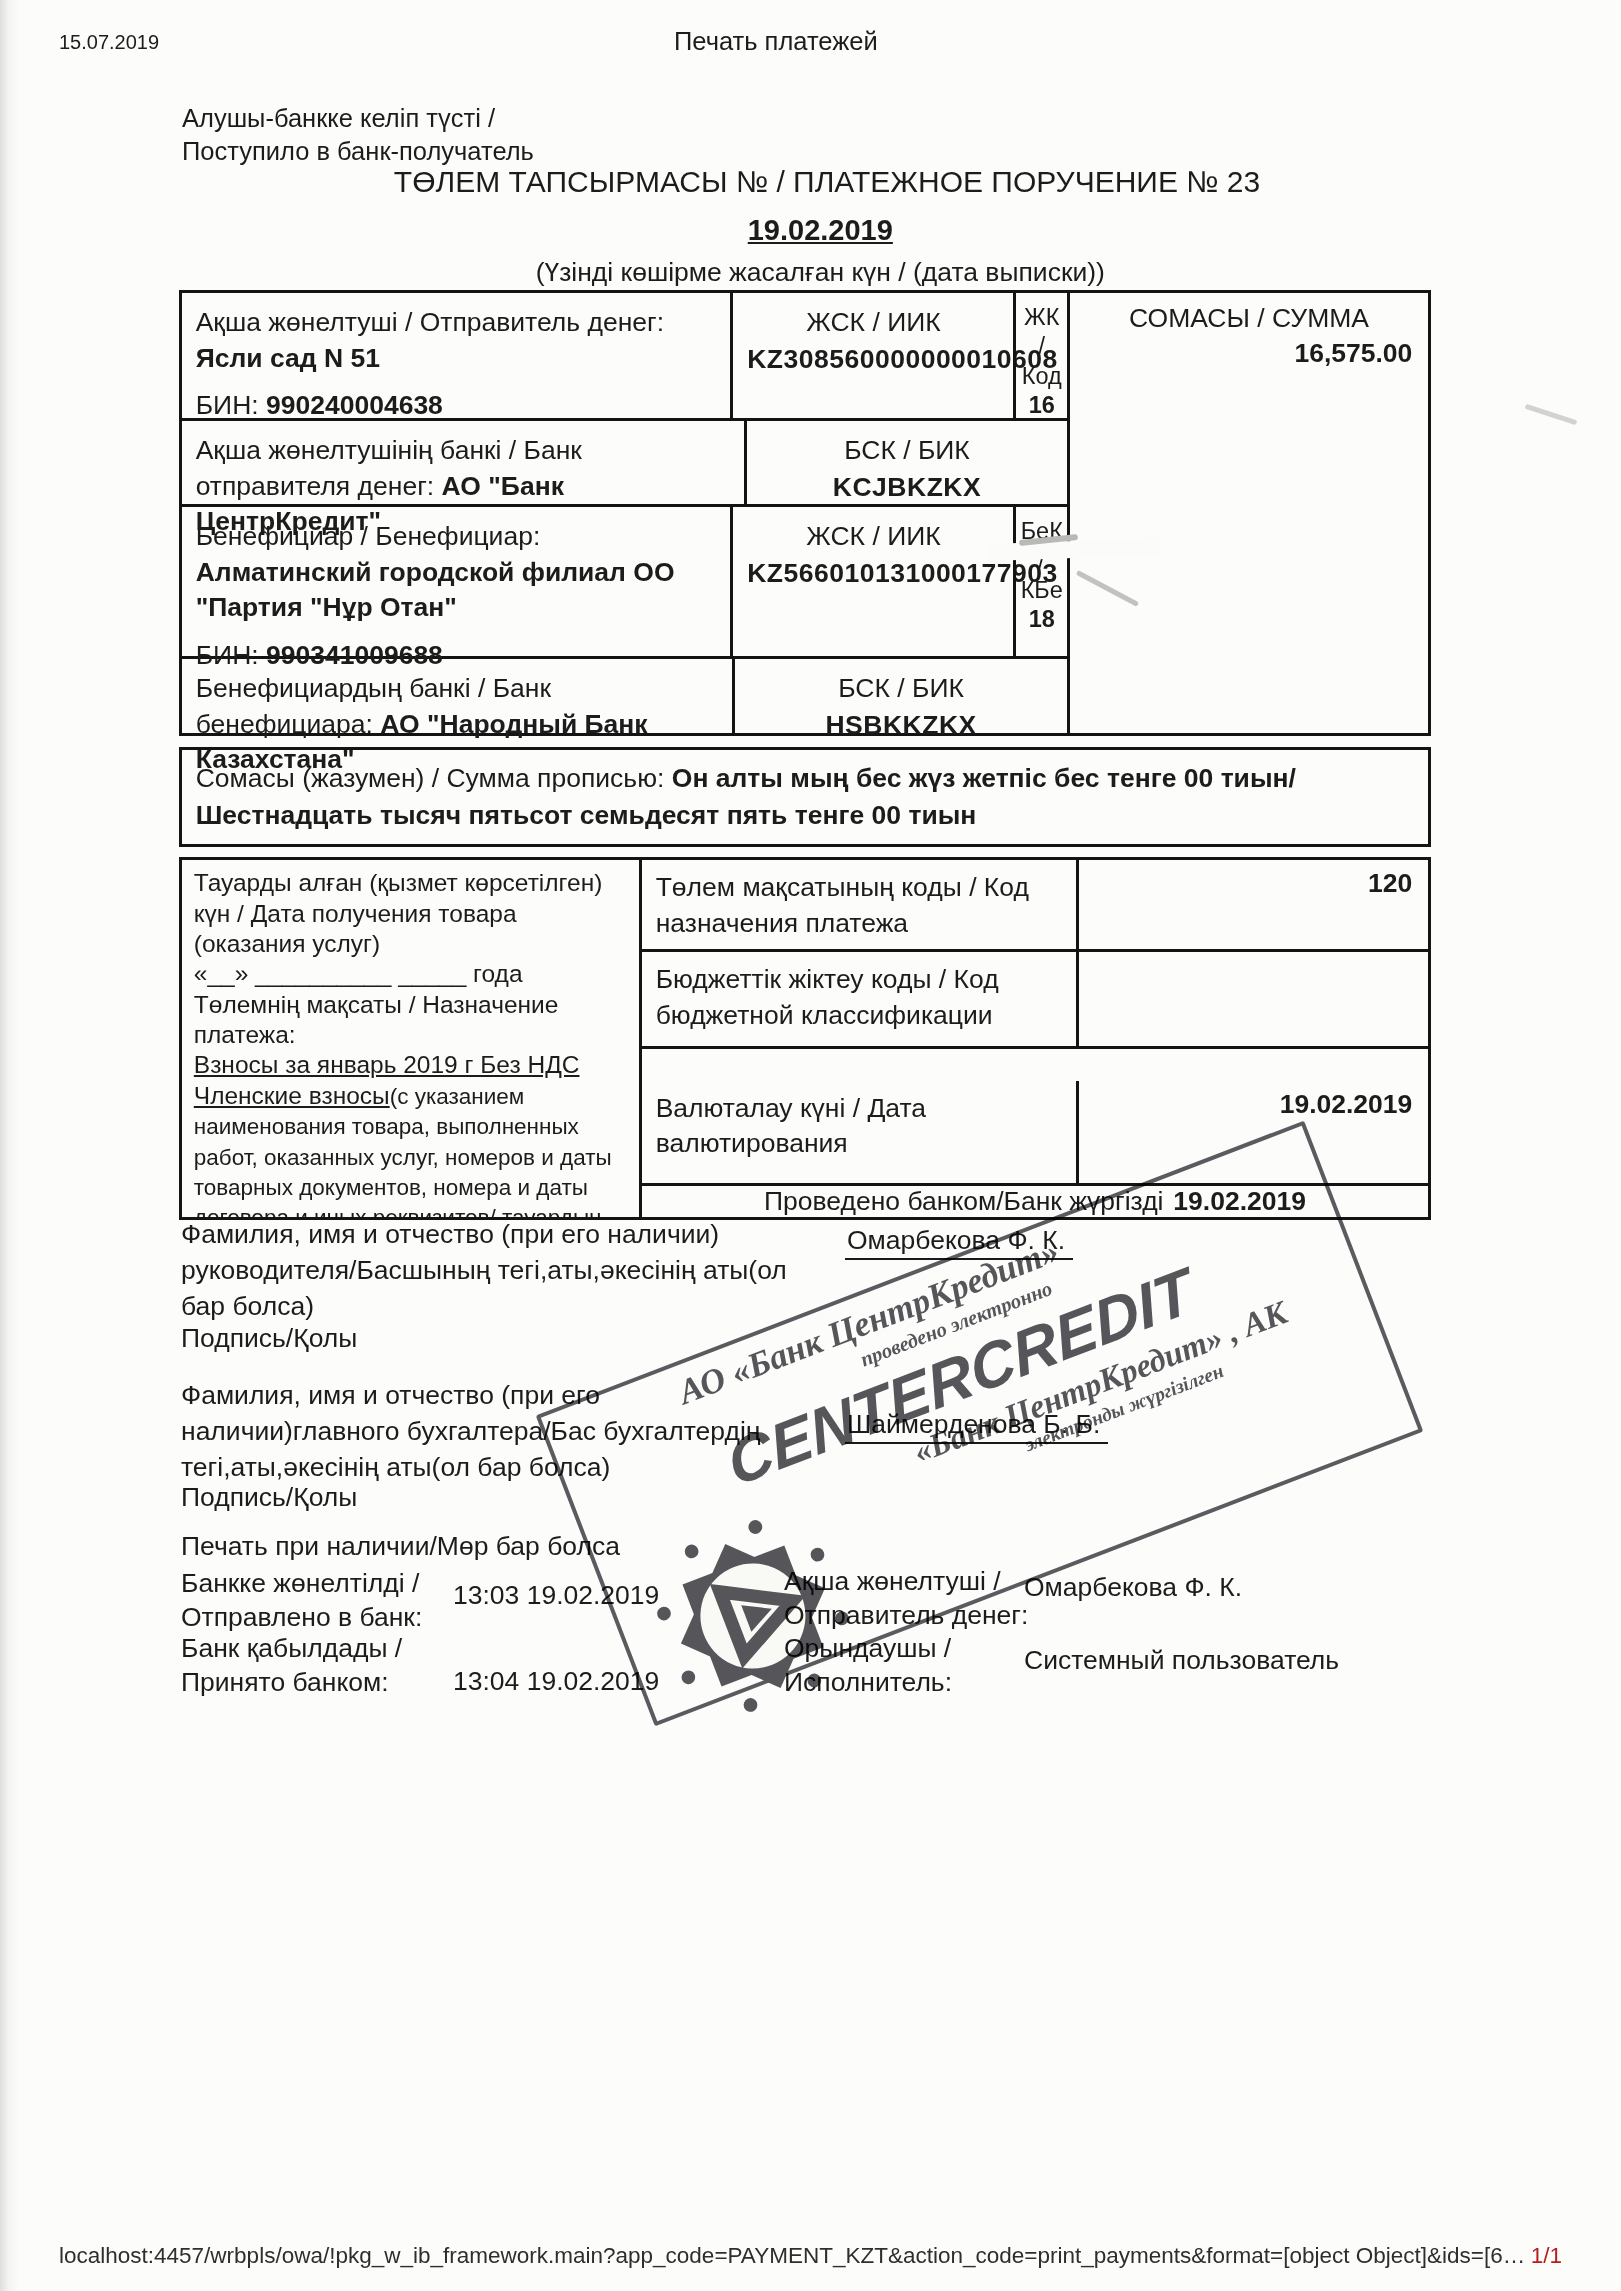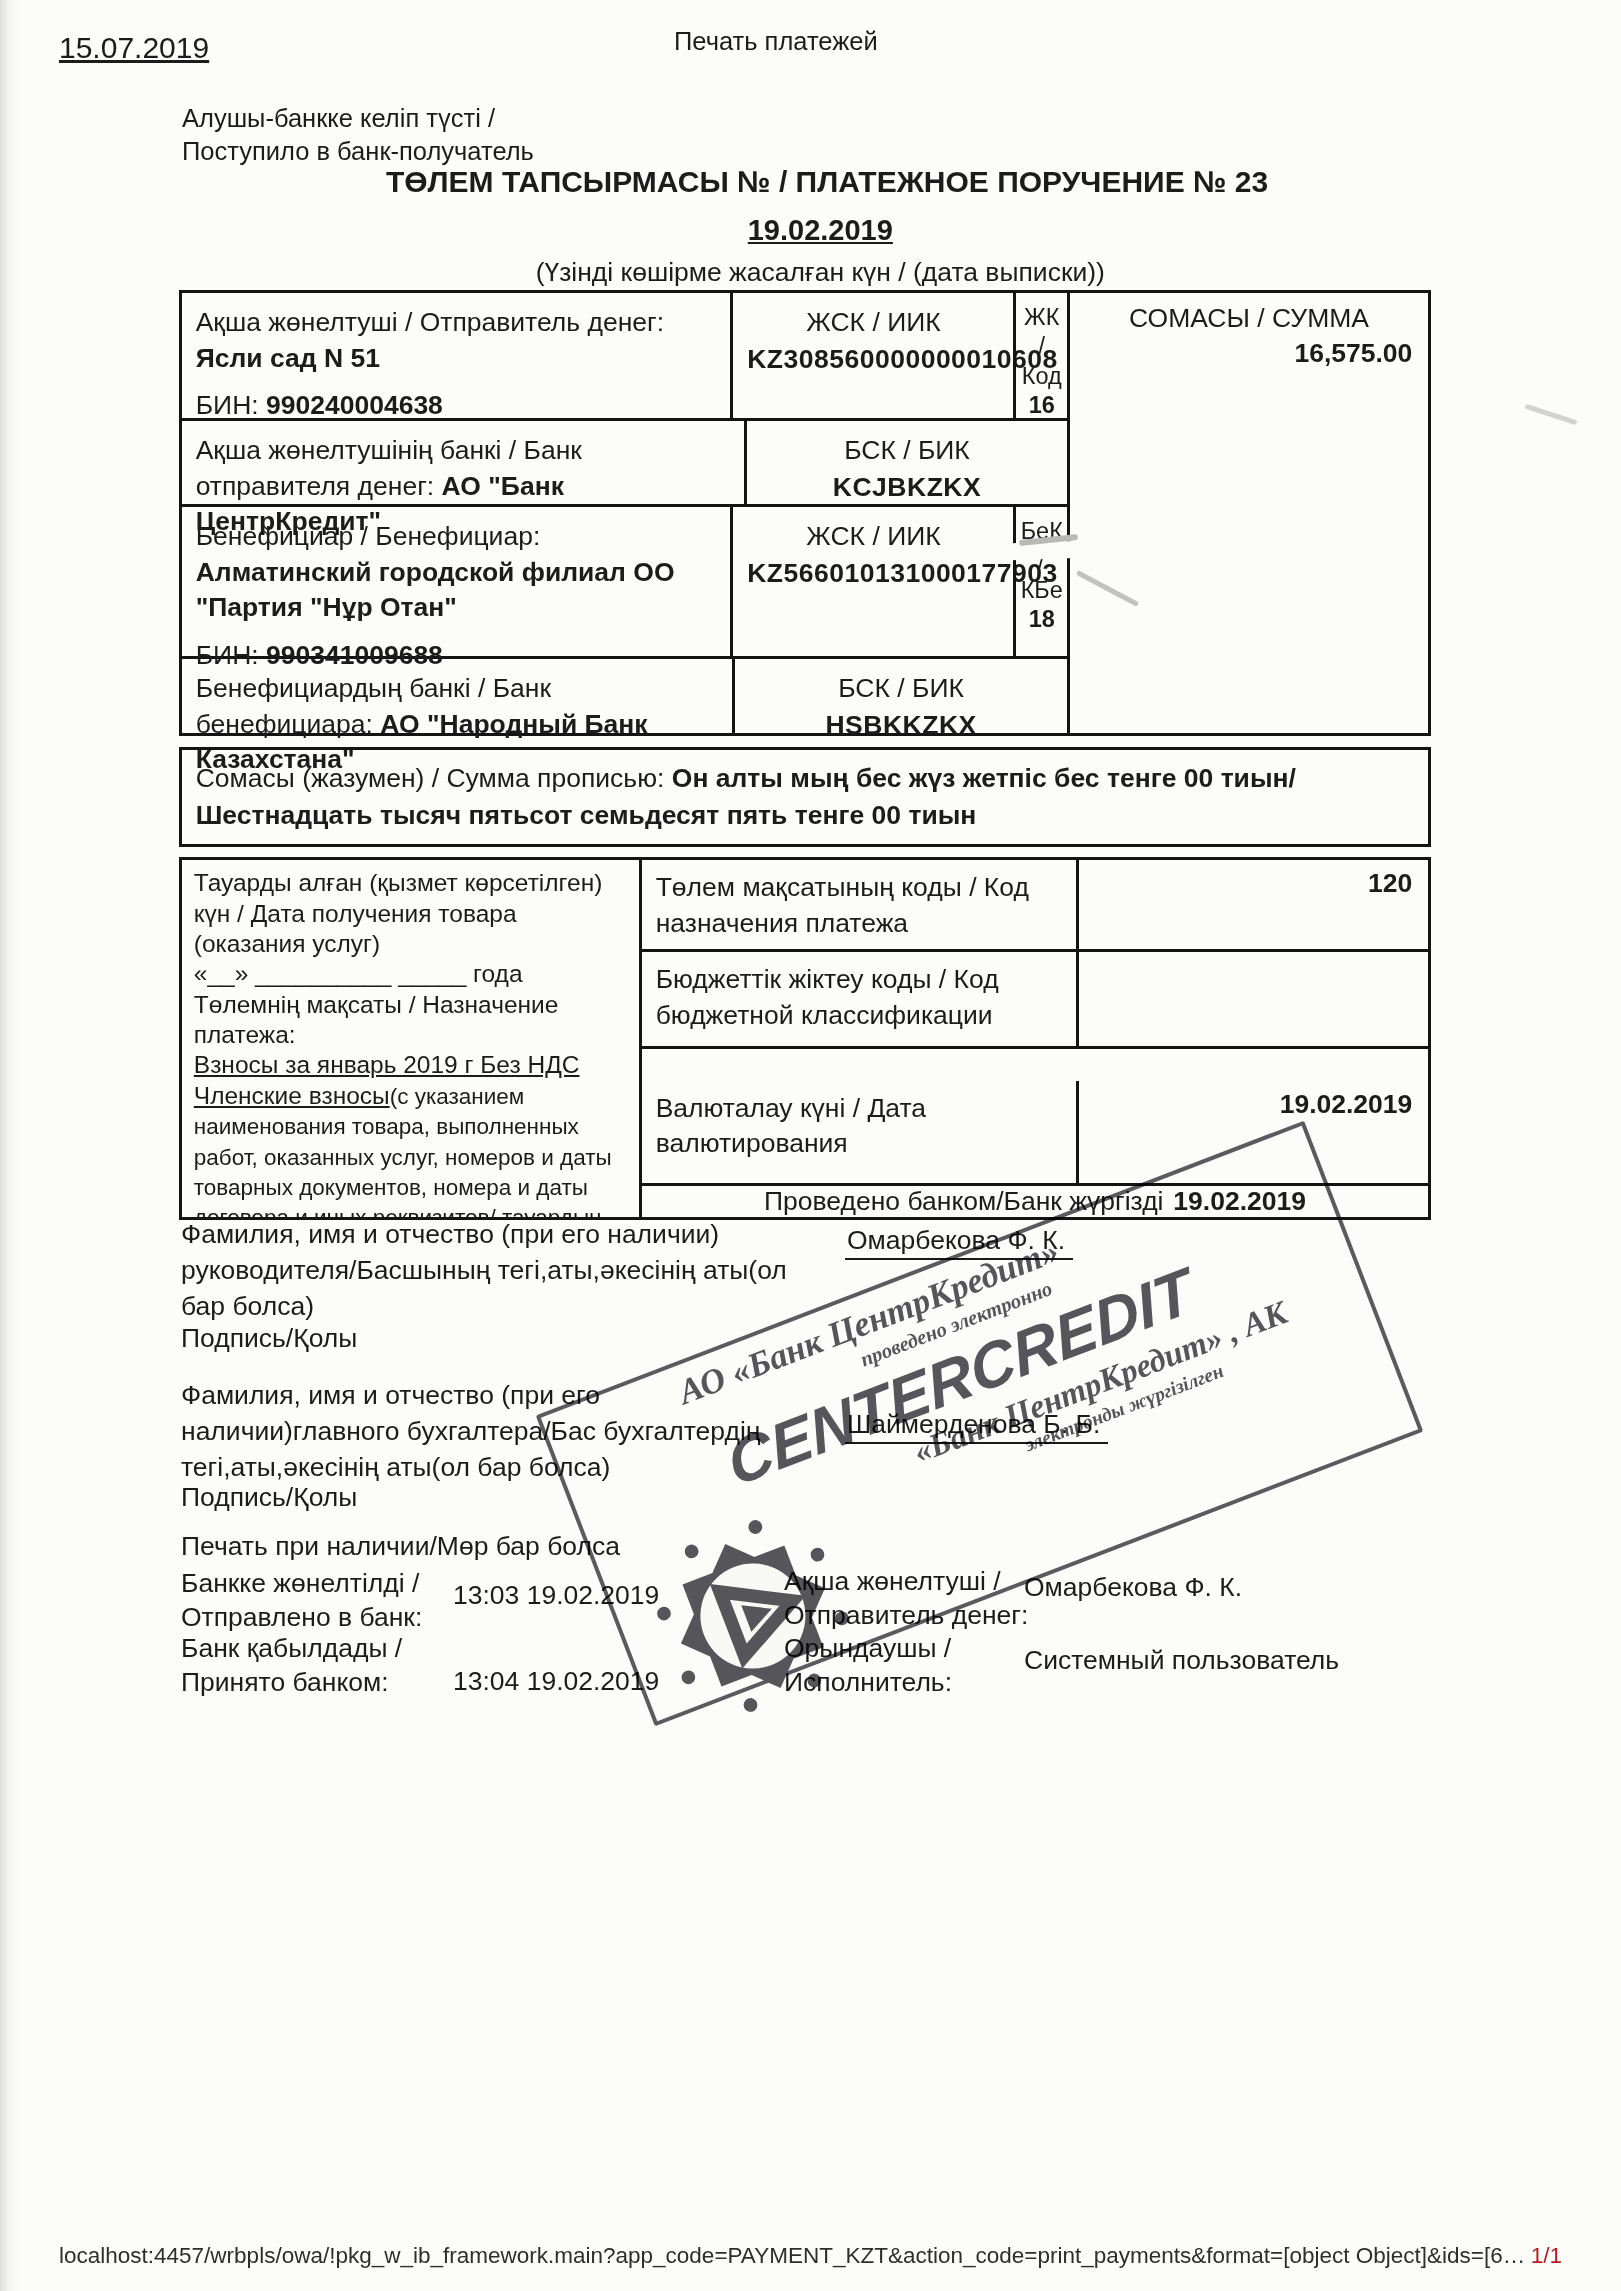--- a/index.html
+++ b/index.html
@@ -3,24 +3,24 @@
 <meta charset="utf-8">
 <style>
   html,body{margin:0;padding:0;background:#d9d9d7;}
   .page{position:relative;width:1621px;height:2292px;background:#fcfcfa;
         font-family:"Liberation Sans","DejaVu Sans",sans-serif;color:#1c1c1c;overflow:hidden;}
   .page::before{content:'';position:absolute;left:0;top:0;bottom:0;width:19.6px;z-index:5;
         background:linear-gradient(to right,#c7c7c5,#eeeeec 45%,rgba(252,252,250,0));opacity:.55;pointer-events:none;}
   .abs{position:absolute;}
   .b{font-weight:bold;}
   
-  .scan-date{left:59px;top:31px;font-size:30px;text-decoration:underline;}
+  .scan-date{left:59px;top:31px;font-size:20px;}
   .print-header{left:674px;top:27.4px;font-size:25.5px;}
   .received{left:182px;top:102px;font-size:25.5px;line-height:1.3;}
-  .doc-title{left:16px;right:0;top:165px;text-align:center;font-size:30px;font-weight:bold;padding-left:17px;}
+  .doc-title{left:16px;right:0;top:165px;text-align:center;font-size:30px;font-weight:normal;padding-left:17px;}
   .doc-date{left:0;right:0;top:214px;text-align:center;font-size:29px;font-weight:bold;text-decoration:underline;padding-left:19.6px;}
   .doc-date-note{left:0;right:0;top:257px;text-align:center;font-size:26.5px;padding-left:19.6px;}
   
   .ptable{left:179px;top:290px;width:1252px;font-size:26.5px;}
   .ptable *{box-sizing:border-box;}
   .t-main{display:flex;align-items:stretch;}
   .left-grid{width:891px;border:3.9px solid #141414;}
   .trow{display:flex;border-bottom:3.9px solid #141414;}
   .trow:last-child{border-bottom:none;}
   .cell{padding:11.8px 13.7px;}

